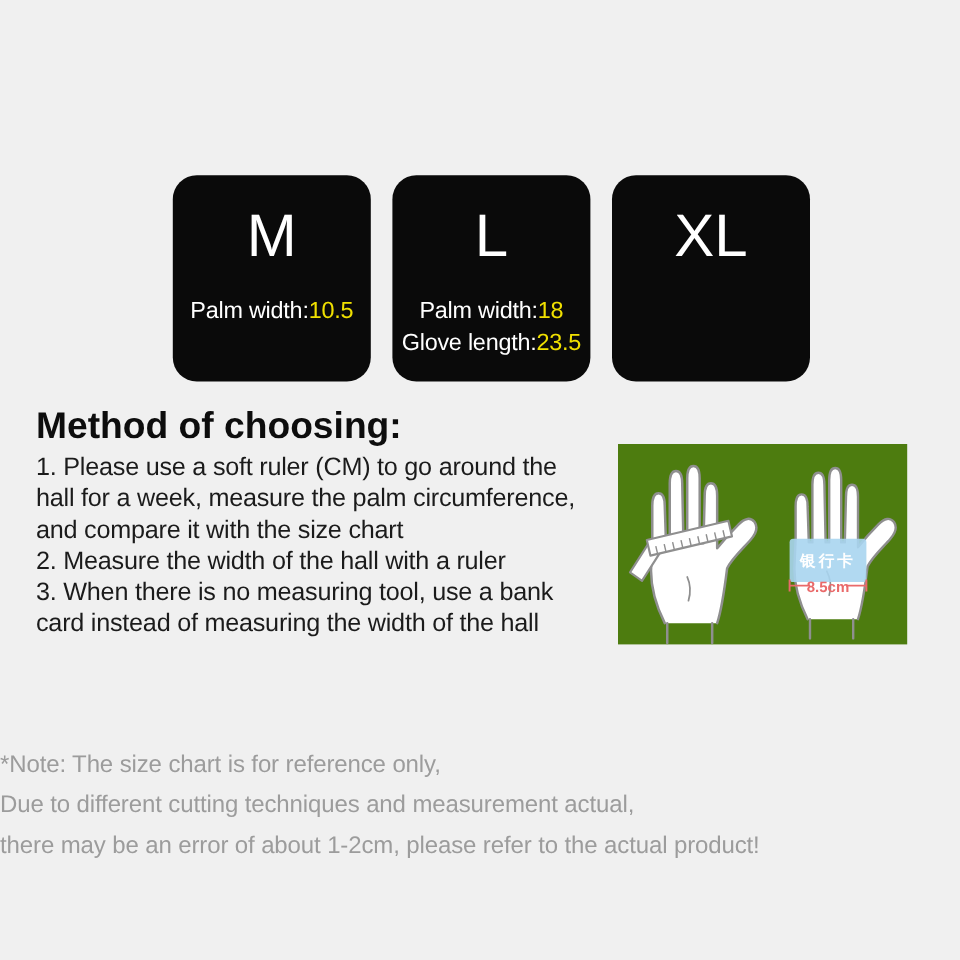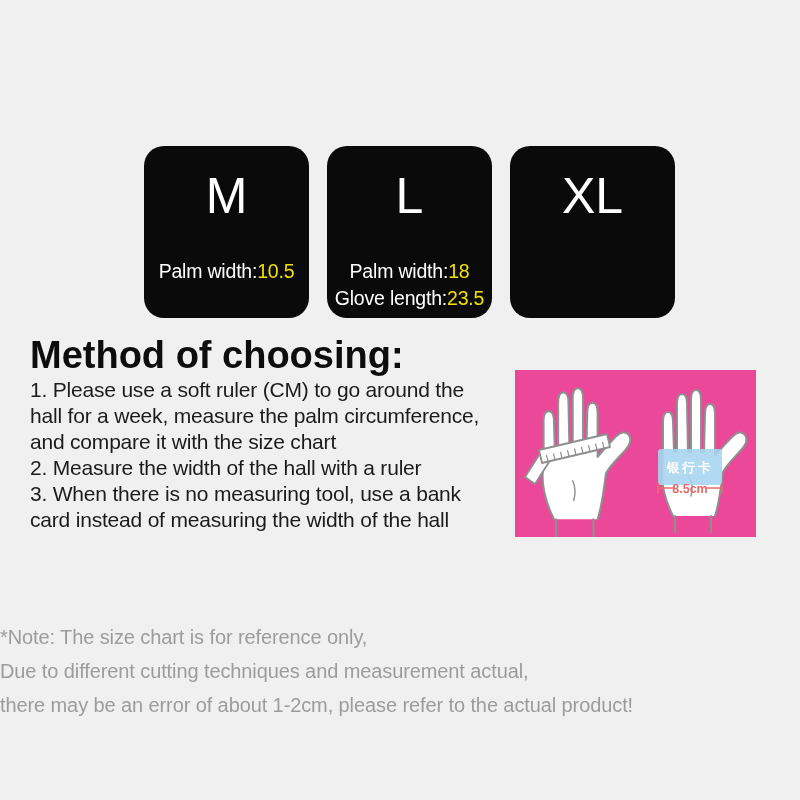--- a/index.html
+++ b/index.html
@@ -24,45 +24,45 @@
     text-align:center;
     box-sizing:border-box;
   }
   .size-letter{
     font-size:50px;line-height:50px;
     padding-top:25px;
     font-weight:400;
     color:#ffffff;
   }
   .size-specs{
-    margin-top:37px;
+    margin-top:25px;
     font-size:19.5px;line-height:27px;
     letter-spacing:-0.2px;
     white-space:nowrap;
   }
   .spec-value{color:#f0e000;}
 
   
   .method{position:absolute;left:30px;top:336px;}
   .method-heading{
-    font-size:38px;font-weight:700;color:#0d0d0d;
+    font-size:31px;font-weight:700;color:#0d0d0d;
     margin:0;line-height:38px;letter-spacing:0;
   }
   .method-steps{
     margin-top:3px;
     font-size:21px;line-height:26px;
     letter-spacing:-0.2px;
     color:#1b1b1b;
   }
 
   
   .illustration-panel{
     position:absolute;left:515px;top:370px;
     width:241px;height:167px;
-    background:#ec4899;
+    background:#4d7c0f;
   }
 
   
   .note{
     position:absolute;left:0;top:620px;width:800px;
     text-align:left;
     color:#9c9c9c;
     font-size:20px;line-height:34px;
     letter-spacing:-0.1px;
   }

